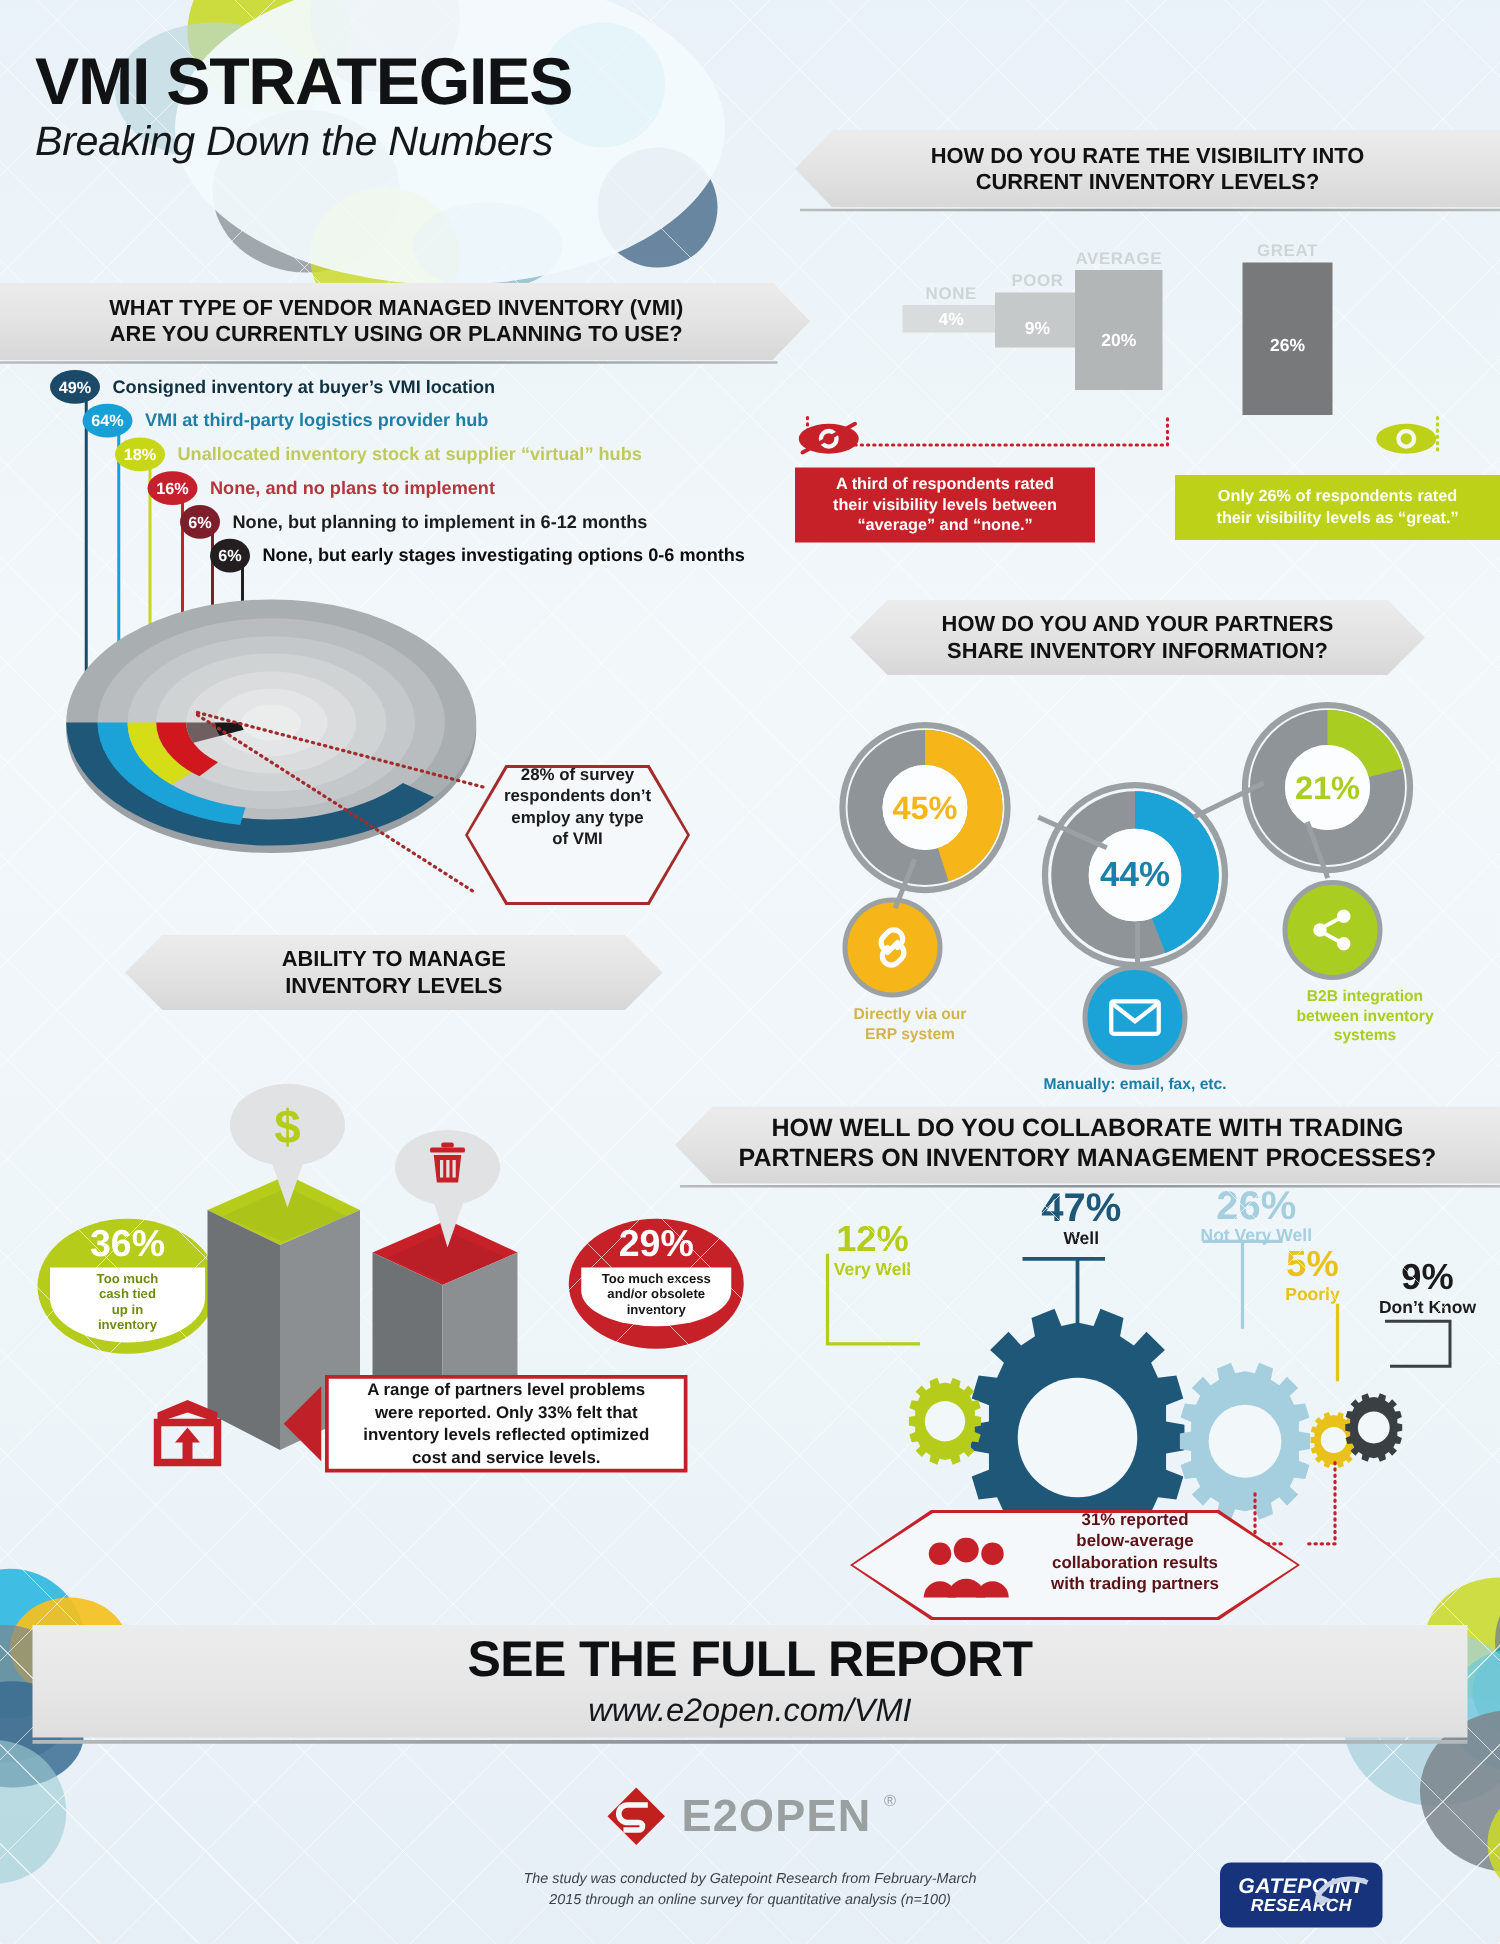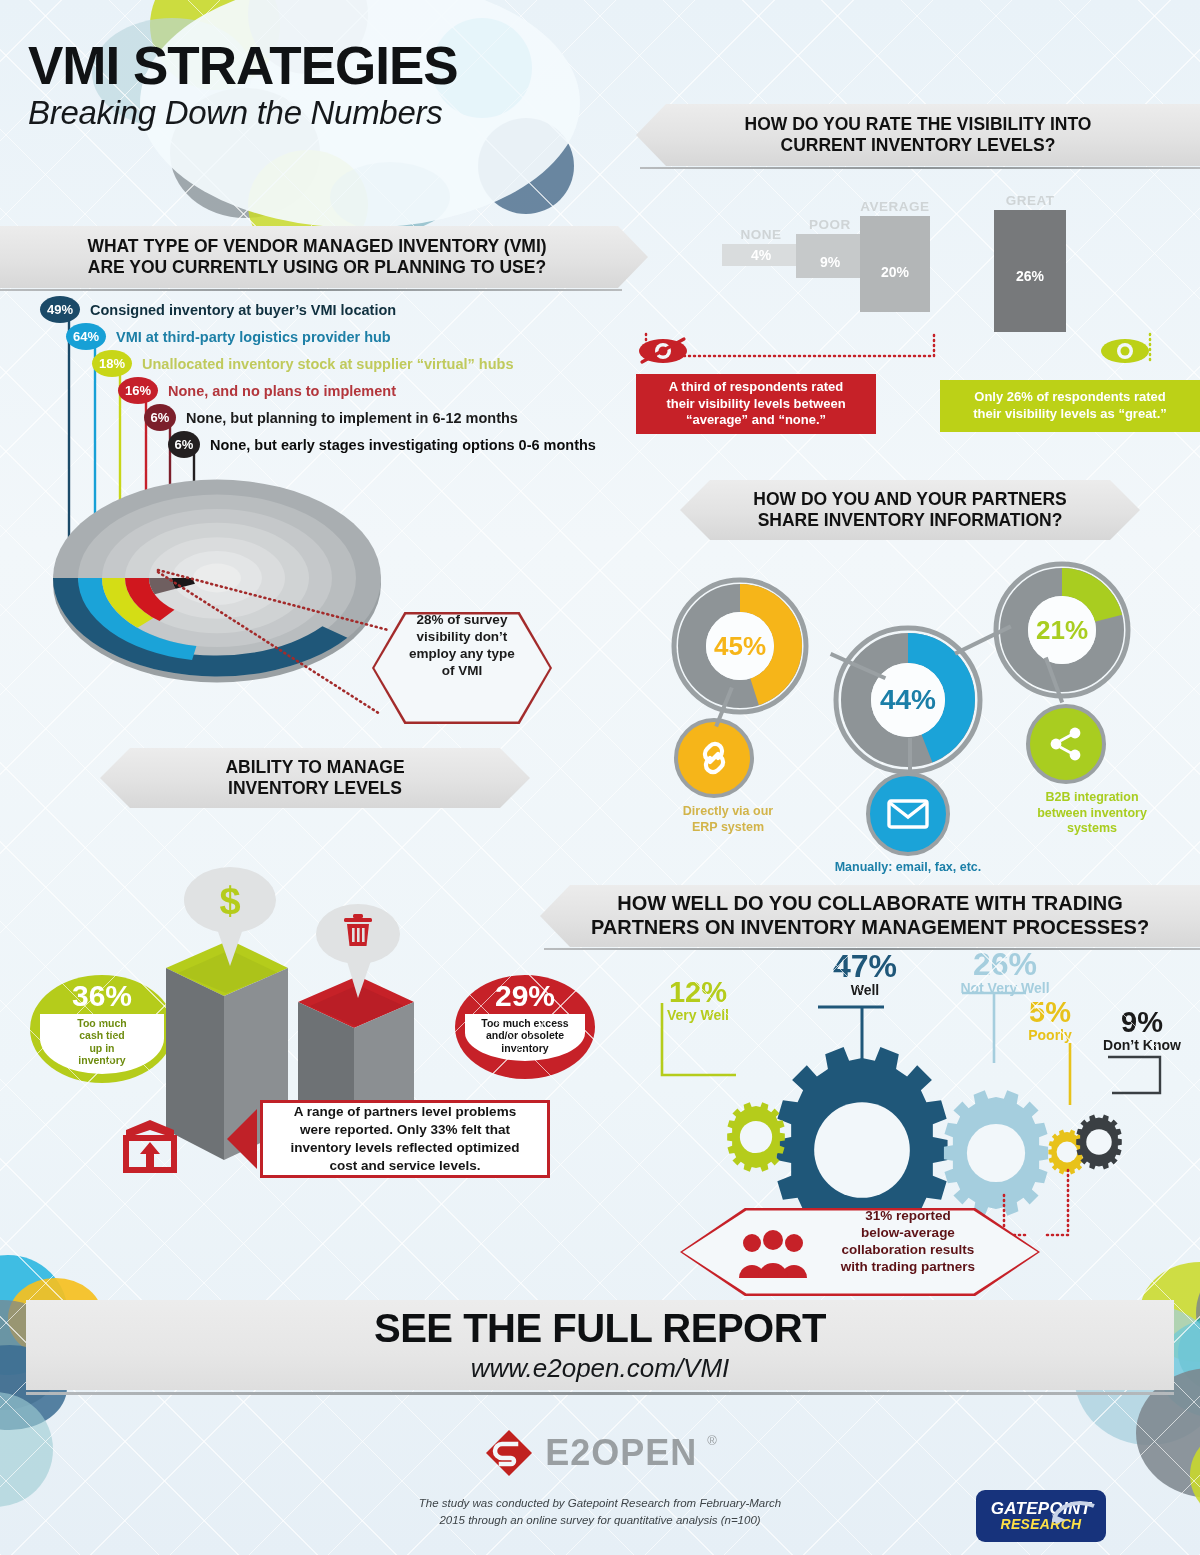--- a/index.html
+++ b/index.html
@@ -171,21 +171,21 @@
   #disclaimer {
     position: absolute; left: 0; right: 0; top: 1495px; z-index: 7; text-align: center;
     font-size: 11.5px; font-style: italic; color: #3d4347; line-height: 1.45;
   }
   #gp-logo {
     position: absolute; left: 976px; top: 1490px; width: 130px; height: 52px; z-index: 8;
     background: #17337c; border-radius: 9px;
     display: flex; flex-direction: column; align-items: center; justify-content: center;
   }
   #gp-logo .l1 { color:#fff; font-size: 17px; font-weight: 700; font-style: italic; letter-spacing: .3px; line-height: 1; }
-  #gp-logo .l2 { color:#fde047; font-size: 14px; font-weight: 700; font-style: italic; letter-spacing: .3px; line-height: 1.1; }
+  #gp-logo .l2 { color:#ffffff; font-size: 14px; font-weight: 700; font-style: italic; letter-spacing: .3px; line-height: 1.1; }
 </style>
 </head>
 <body>
 
 <div id="page">
 
   <div class="deco" style="left:150px;top:-40px;width:130px;height:130px;background:#c9d92a;opacity:.9;"></div>
   <div class="deco" style="left:248px;top:-46px;width:120px;height:120px;background:#8a9196;opacity:.72;"></div>
   <div class="deco" style="left:92px;top:18px;width:160px;height:110px;background:#b8d5dd;opacity:.62;"></div>
   <div class="deco" style="left:432px;top:18px;width:100px;height:100px;background:#1ea7cf;opacity:.85;"></div>
@@ -359,21 +359,21 @@
 
   <svg class="dotline" style="left:130px;top:556px;width:300px;height:180px;">
     <path d="M28,14 L258,74" fill="none" stroke="#a32b2b" stroke-width="2.6" stroke-dasharray="1 4" stroke-linecap="round"></path>
     <path d="M28,16 L250,158" fill="none" stroke="#a32b2b" stroke-width="2.6" stroke-dasharray="1 4" stroke-linecap="round"></path>
   </svg>
   <div class="hexbox" style="left:372px;top:612px;width:180px;height:112px;font-size:13.5px;">
     <div class="hexfill"></div>
     <div class="hexin"></div>
     <div class="hextxt">
       <span>28% of survey</span><br>
-      <span>visibility don’t</span><br>
+      <span>respondents don’t</span><br>
       <span>employ any type</span><br>
       <span>of VMI</span>
     </div>
   </div>
 
   <div class="banner pt-both" style="left:680px;top:480px;width:460px;height:60px;font-size:17.5px;">
     <span>
       <span>HOW DO YOU AND YOUR PARTNERS</span><br>
       <span>SHARE INVENTORY INFORMATION?</span>
     </span>

